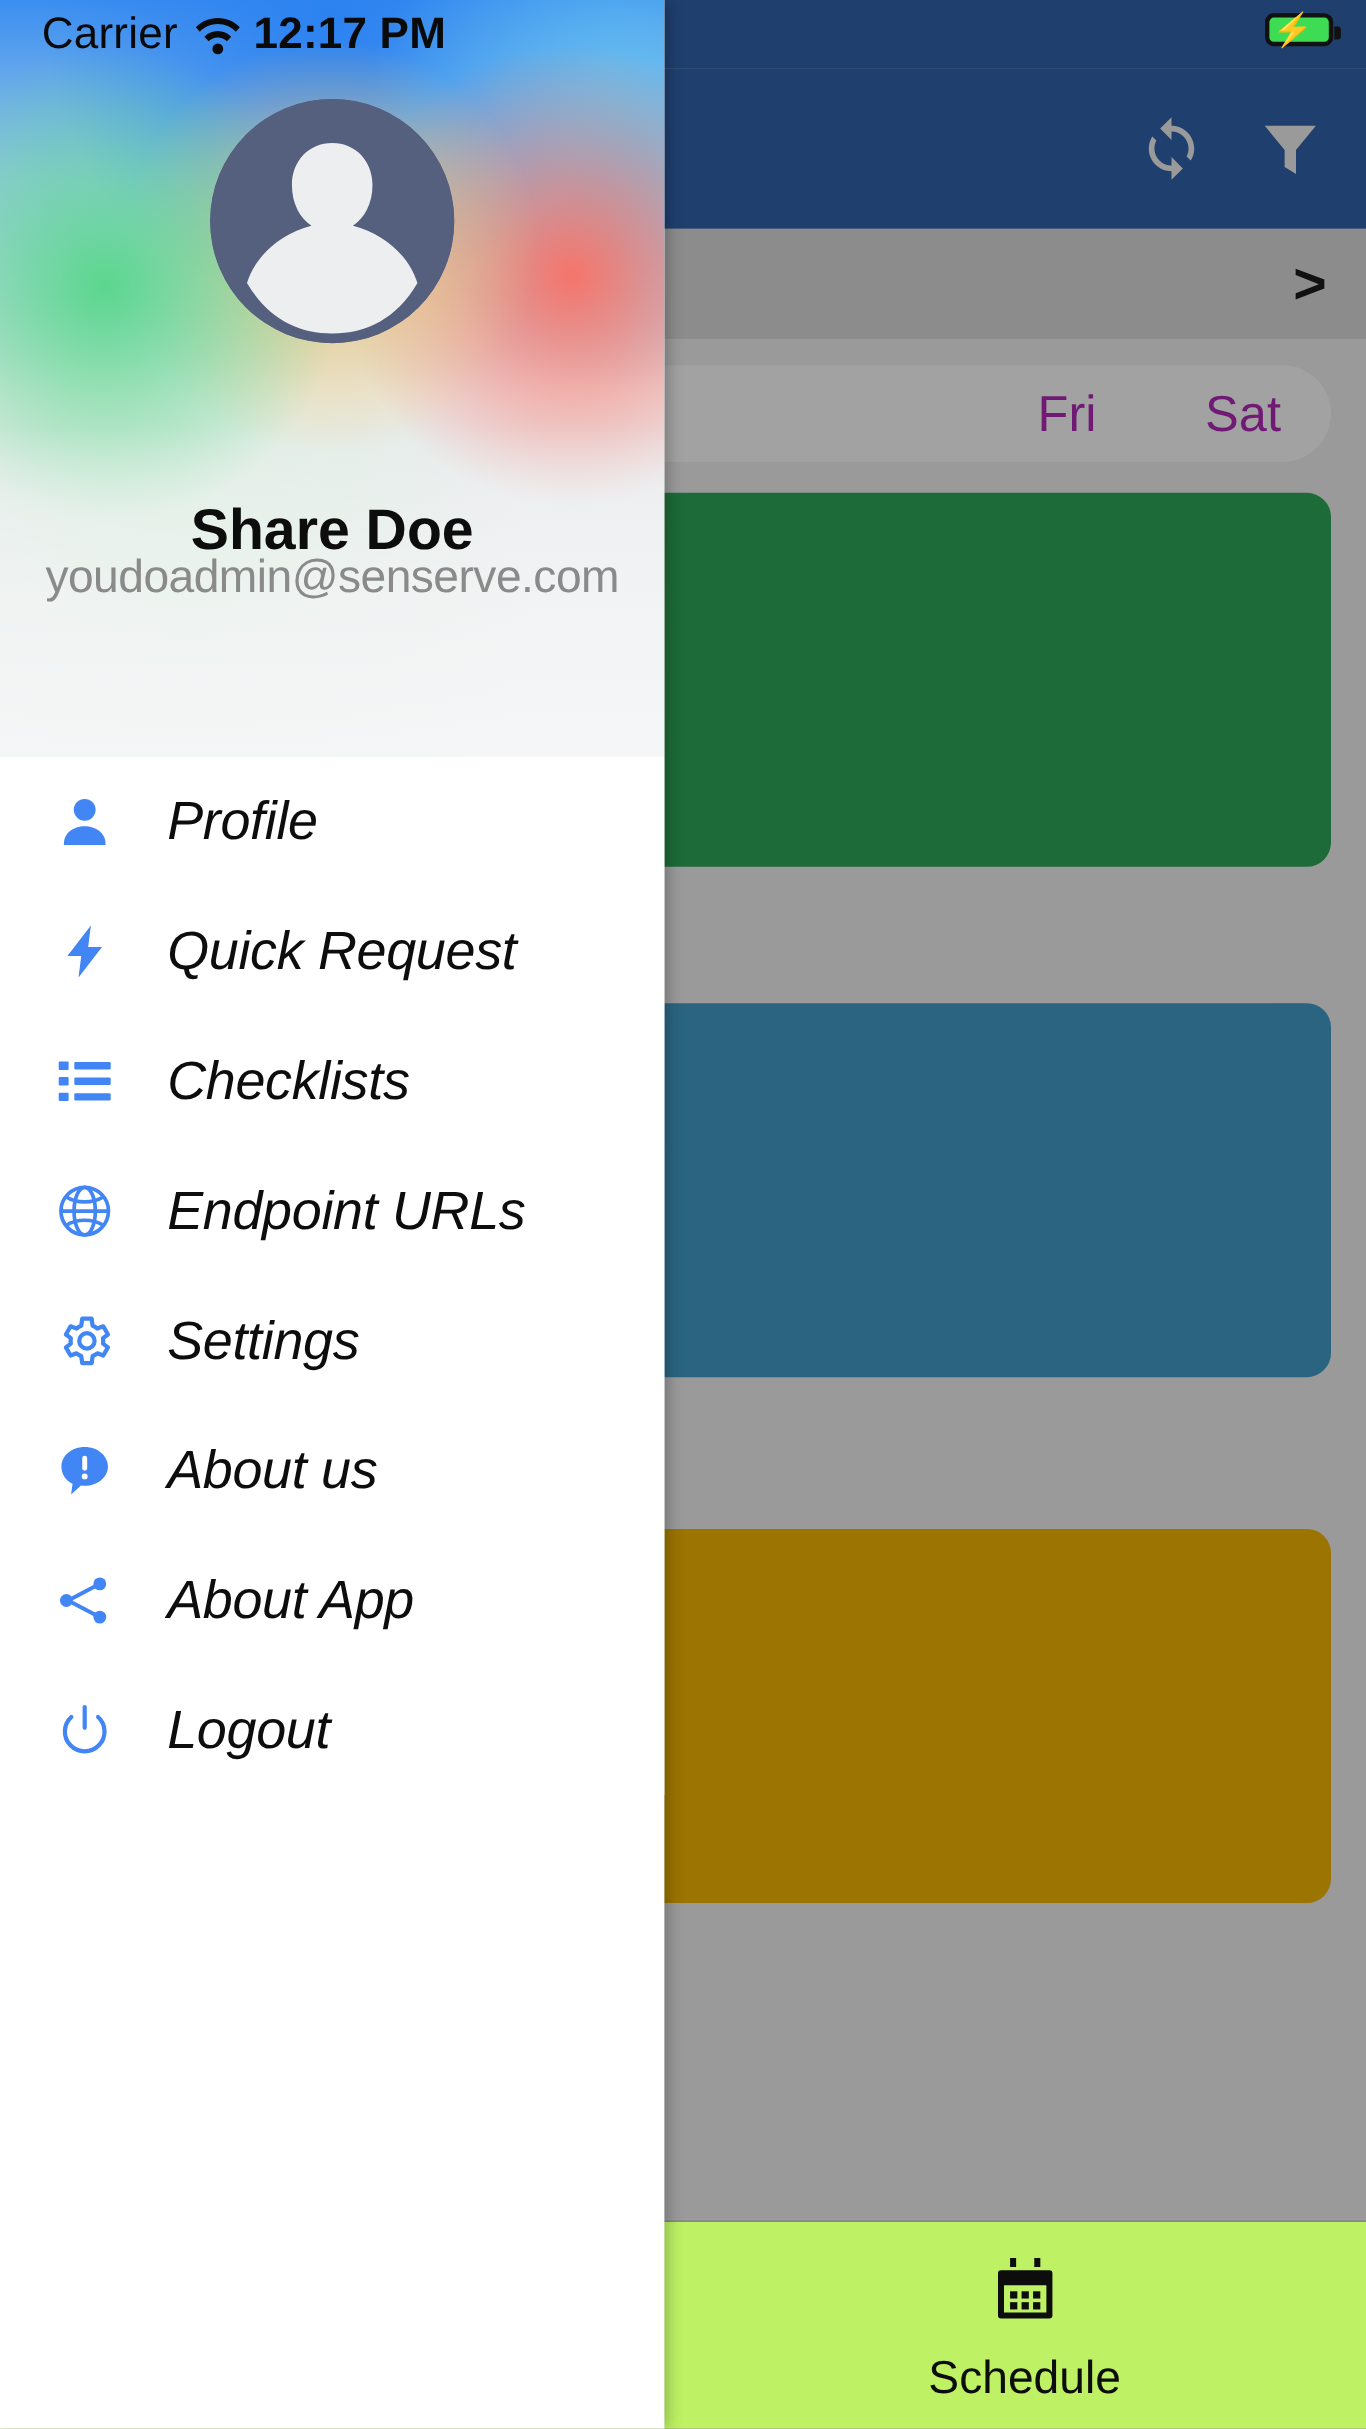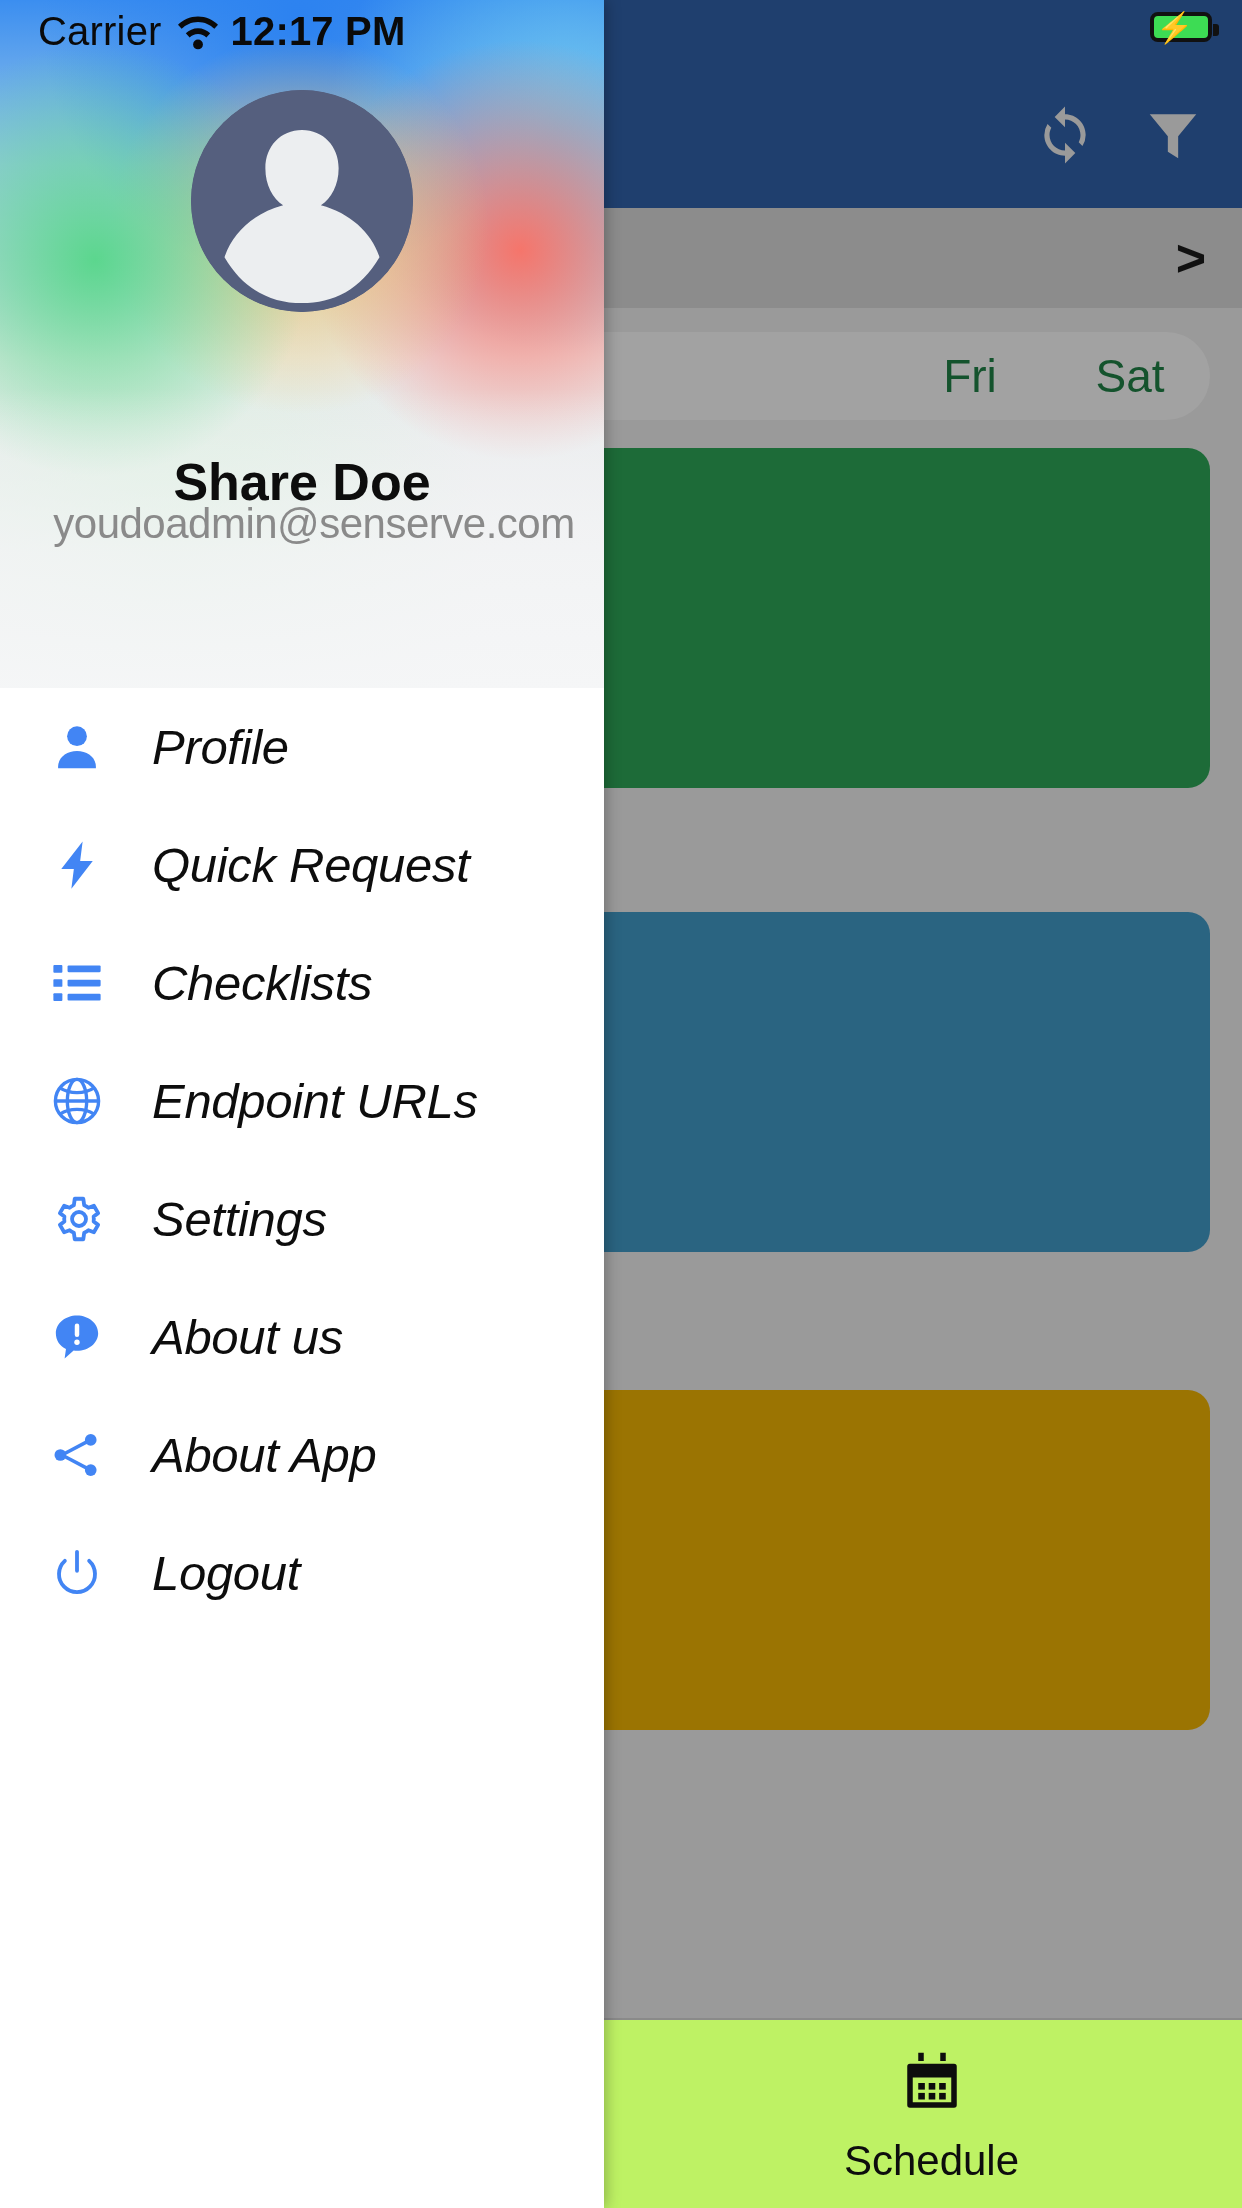--- a/index.html
+++ b/index.html
@@ -52,21 +52,21 @@
   #bg-subbar-arrow { font-size:52px; color:#111; font-weight:bold; }
 
   #bg-days {
     position:absolute; top:332px; left:20px;
     width:1190px; height:88px;
     background:#a2a2a2; border-radius:44px;
     display:flex; align-items:center; justify-content:flex-end;
   }
   .day-tab {
     width:160px; text-align:center;
-    font-size:46px; color:#14532d;
+    font-size:46px; color:#701a75;
   }
 
   .bg-card {
     position:absolute; left:20px; width:1190px;
     border-radius:22px; overflow:hidden;
   }
   .bg-card .date-pill {
     position:absolute; left:0; bottom:36px;
     height:82px; padding:0 42px;
     background:#4b1e86; border-radius:0 41px 41px 0;
@@ -134,21 +134,21 @@
   #avatar svg { width:222px; height:222px; display:block; }
 
   #uname {
     position:absolute; left:0; top:452px; width:604px;
     text-align:center; font-size:52px; font-weight:bold;
     color:#0d0d0d; z-index:4;
   }
   #uemail {
     position:absolute; left:0; top:500px; width:604px;
     text-align:center; font-size:42px;
-    color:#8a8a8a; letter-spacing:-0.5px; z-index:4;margin-left:12px;
+    color:#8a8a8a; letter-spacing:-0.5px; z-index:4;
   }
 
   #menu { position:absolute; top:688px; left:0; width:604px; background:#fff; }
   .menu-row {
     height:118px; display:flex; align-items:center;
     padding-left:38px; gap:0; background:#fff;font-style:italic;
   }
   .menu-icon {
     width:78px; display:flex; align-items:center; justify-content:center;
   }

